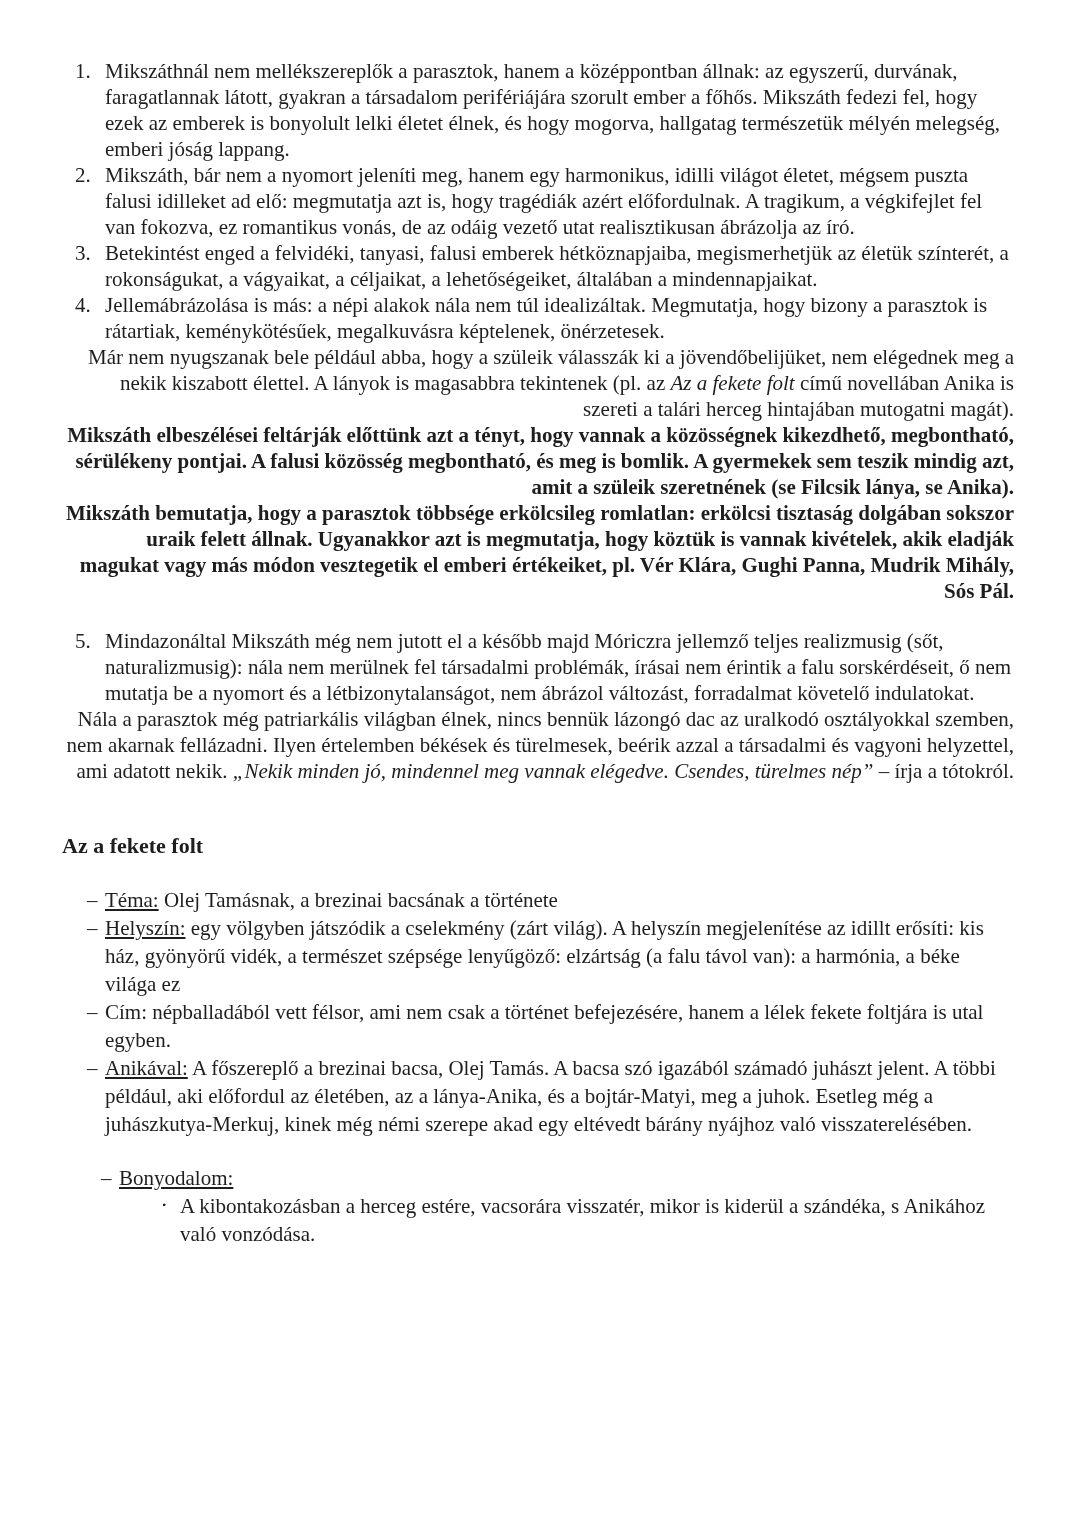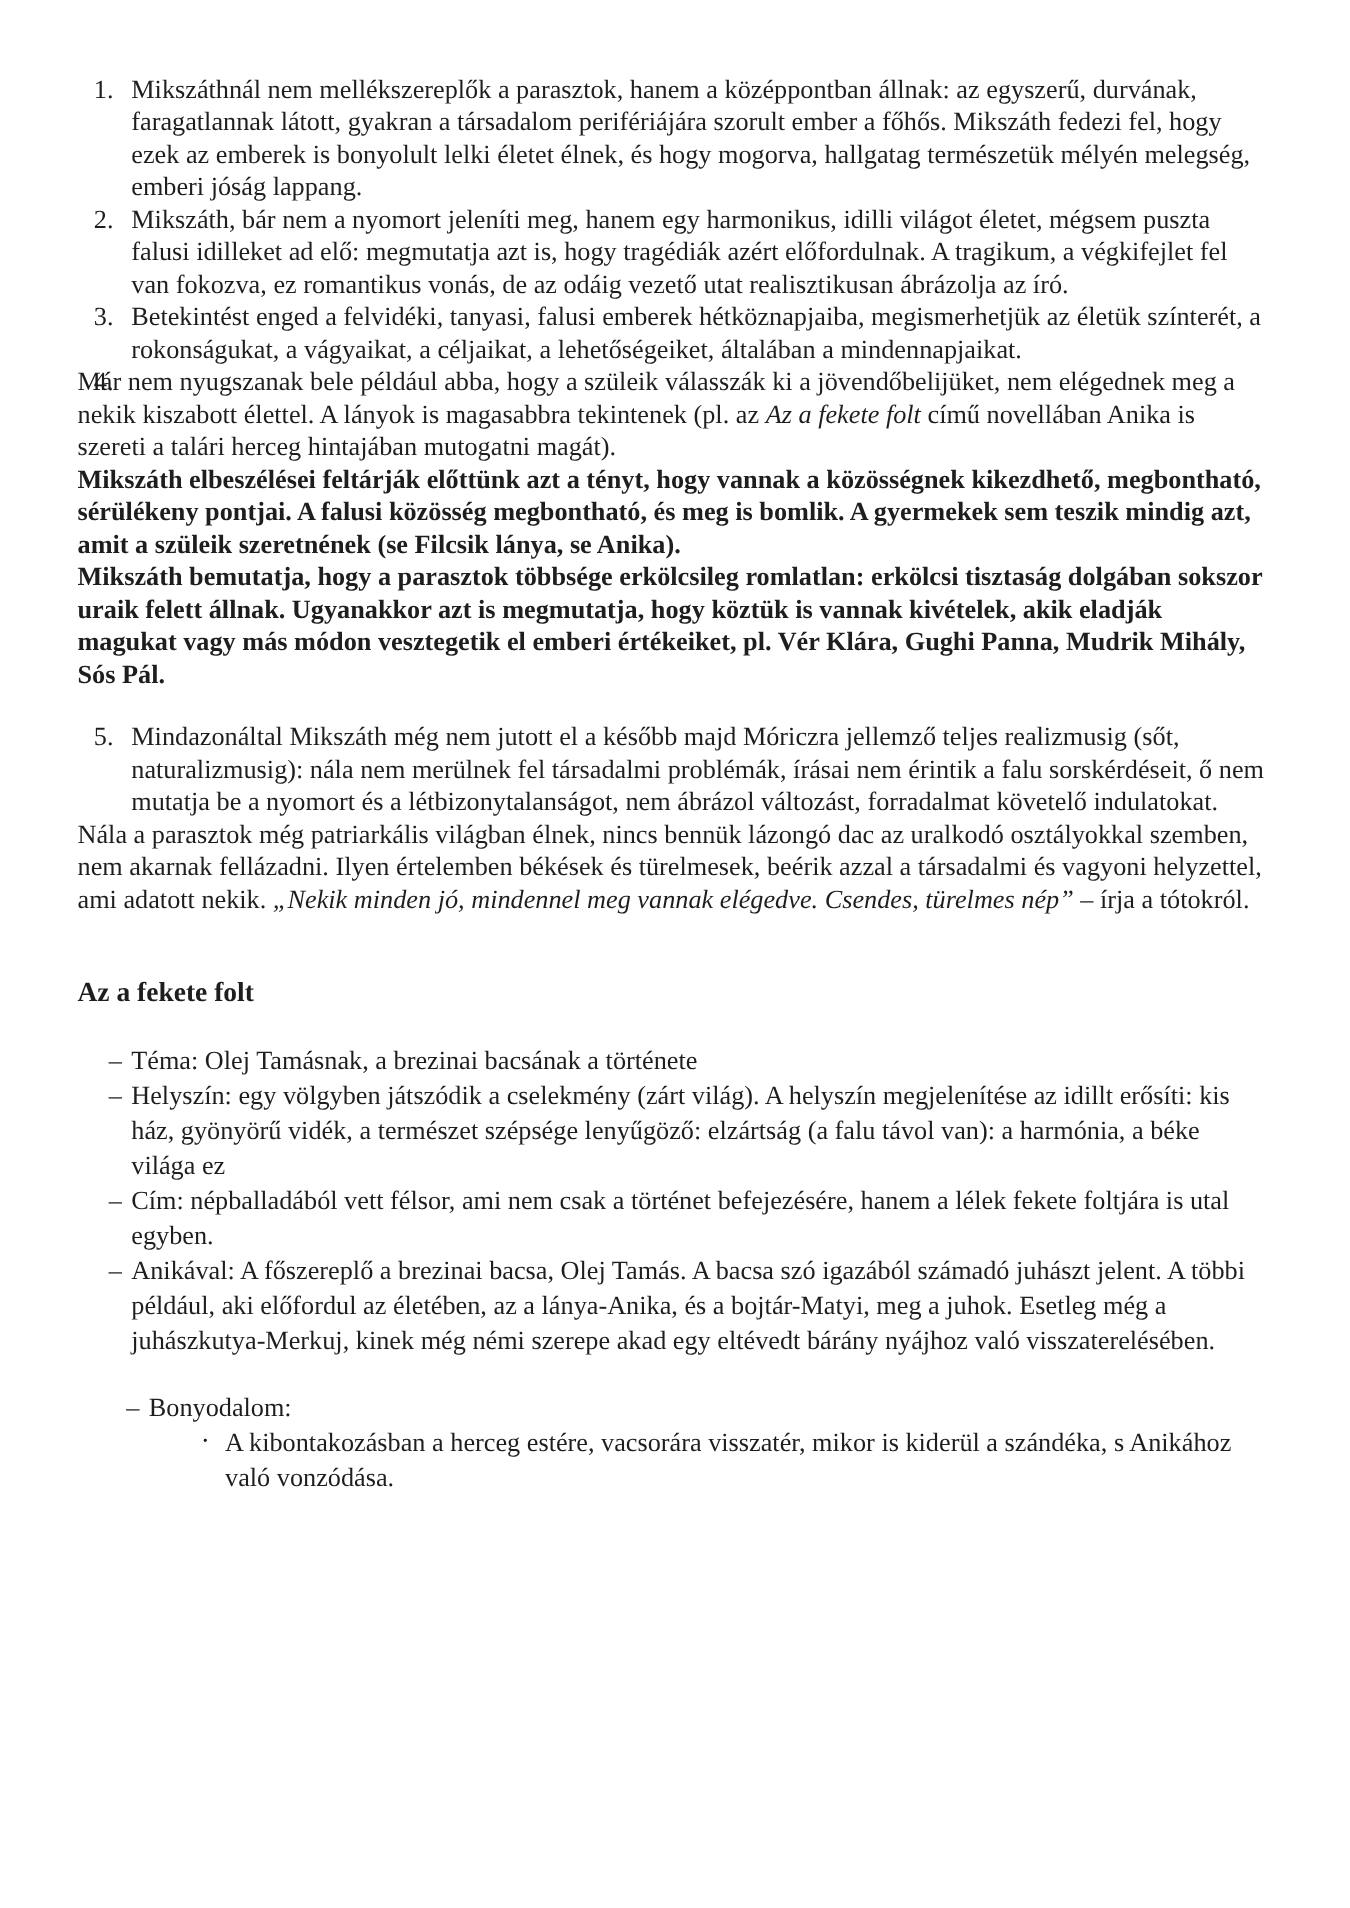--- a/index.html
+++ b/index.html
@@ -24,21 +24,21 @@
   
   .num-item {
     position: relative;
     padding-left: 43px;
   }
   .num-item .num {
     position: absolute;
     left: 13px;
     top: 0;
   }
-  p.para { margin: 0; }
+  p.para { margin: 0; text-align: right; }
   .gap-sm { margin-top: 24px; }
   .gap-md { margin-top: 26px; font-weight: bold; }
   .section-heading {
     margin: 48px 0 0 0;
     font-size: 22px;
     font-weight: bold;
     line-height: 28px;
   }
   
   .bullets {
@@ -61,21 +61,21 @@
     position: relative;
     padding-left: 118px;
   }
   .sub-bullet > .marker {
     position: absolute;
     left: 99px;
     top: -1px;
     font-size: 19px;
   }
   .run-italic { font-style: italic; }
-  .run-underline { }
+  .run-underline { text-decoration: underline; }
 </style>
 </head>
 <body>
 
 <div class="page">
   <div class="content">
 
     <div class="num-item">
       <span class="num">1.</span>
       <span class="body"><span>Mikszáthnál nem mellékszereplők a parasztok, hanem a középpontban állnak: az egyszerű, durvának, faragatlannak látott, gyakran a társadalom perifériájára szorult ember a főhős. Mikszáth fedezi fel, hogy ezek az emberek is bonyolult lelki életet élnek, és hogy mogorva, hallgatag természetük mélyén melegség, emberi jóság lappang.</span></span>
@@ -83,20 +83,21 @@
     <div class="num-item">
       <span class="num">2.</span>
       <span class="body"><span>Mikszáth, bár nem a nyomort jeleníti meg, hanem egy harmonikus, idilli világot életet, mégsem puszta falusi idilleket ad elő: megmutatja azt is, hogy tragédiák azért előfordulnak. A tragikum, a végkifejlet fel van fokozva, ez romantikus vonás, de az odáig vezető utat realisztikusan ábrázolja az író.</span></span>
     </div>
     <div class="num-item">
       <span class="num">3.</span>
       <span class="body"><span>Betekintést enged a felvidéki, tanyasi, falusi emberek hétköznapjaiba, megismerhetjük az életük színterét, a rokonságukat, a vágyaikat, a céljaikat, a lehetőségeiket, általában a mindennapjaikat.</span></span>
     </div>
     <div class="num-item">
       <span class="num">4.</span>
+      <span class="body"><span>Jellemábrázolása is más: a népi alakok nála nem túl idealizáltak. Megmutatja, hogy bizony a parasztok is rátartiak, keménykötésűek, megalkuvásra képtelenek, önérzetesek.</span></span>
     </div>
 
     <p class="para"><span>Már nem nyugszanak bele például abba, hogy a szüleik válasszák ki a jövendőbelijüket, nem elégednek meg a nekik kiszabott élettel. A lányok is magasabbra tekintenek (pl. az </span><span class="run-italic">Az a fekete folt</span><span> című novellában Anika is szereti a talári herceg hintajában mutogatni magát).</span></p>
 
     <p class="para gap-md"><span>Mikszáth elbeszélései feltárják előttünk azt a tényt, hogy vannak a közösségnek kikezdhető, megbontható, sérülékeny pontjai. A falusi közösség megbontható, és meg is bomlik. A gyermekek sem teszik mindig azt, amit a szüleik szeretnének (se Filcsik lánya, se Anika).</span></p>
 
     <p class="para gap-md"><span>Mikszáth bemutatja, hogy a parasztok többsége erkölcsileg romlatlan: erkölcsi tisztaság dolgában sokszor uraik felett állnak. Ugyanakkor azt is megmutatja, hogy köztük is vannak kivételek, akik eladják magukat vagy más módon vesztegetik el emberi értékeiket, pl. Vér Klára, Gughi Panna, Mudrik Mihály, Sós Pál.</span></p>
 
     <div class="num-item gap-sm">
       <span class="num">5.</span>

